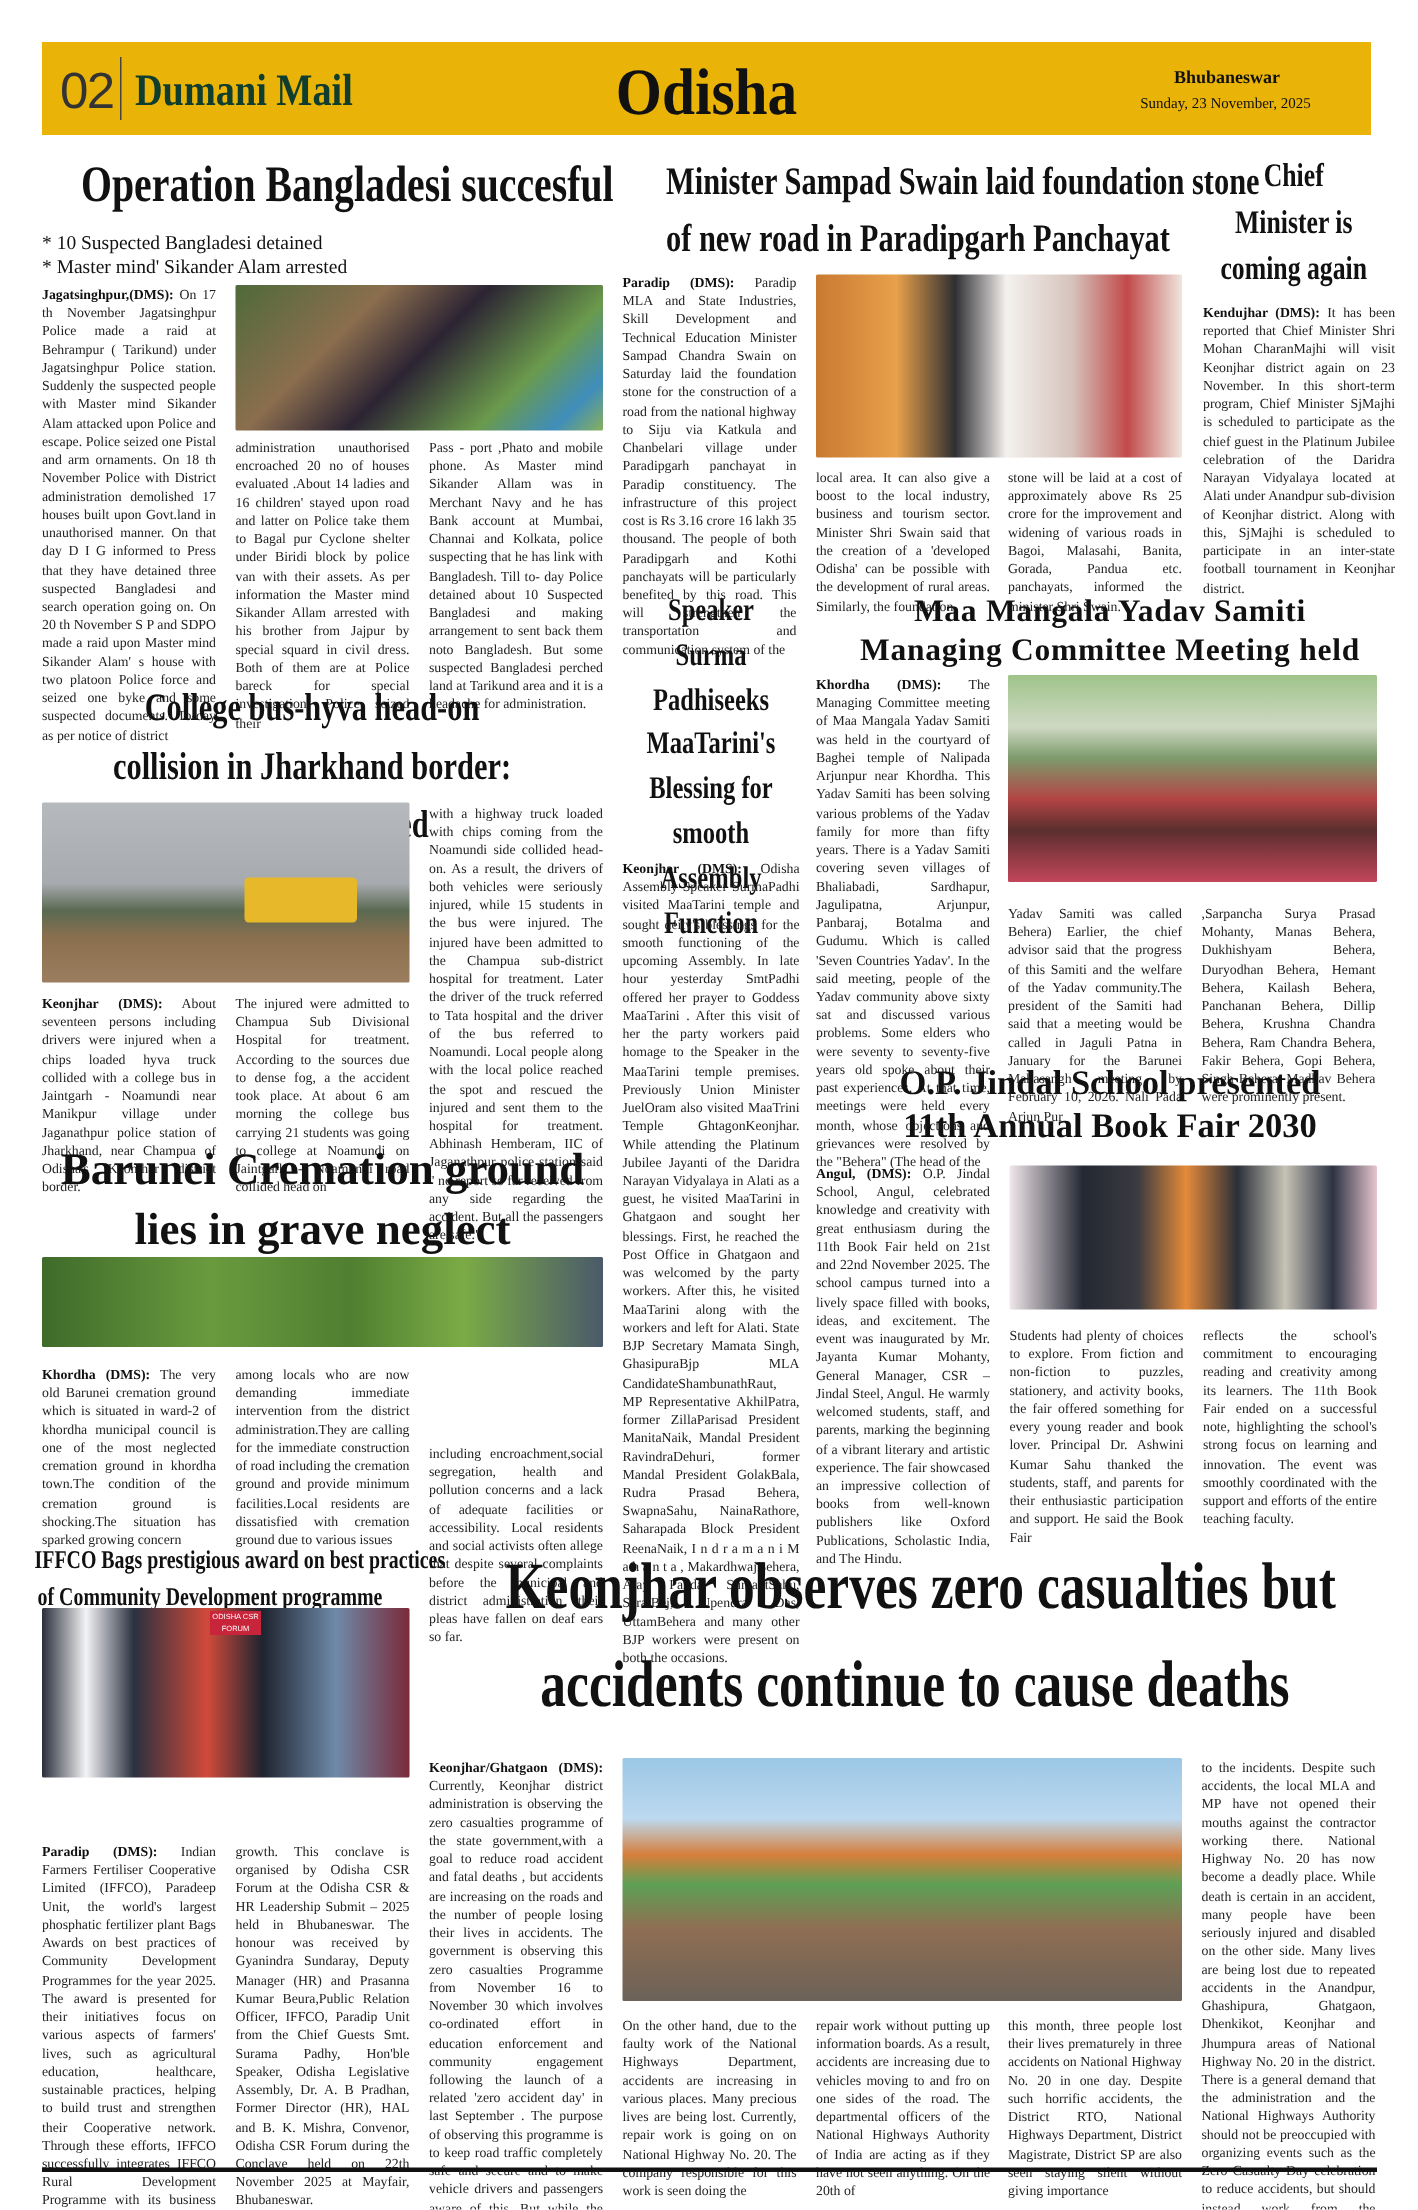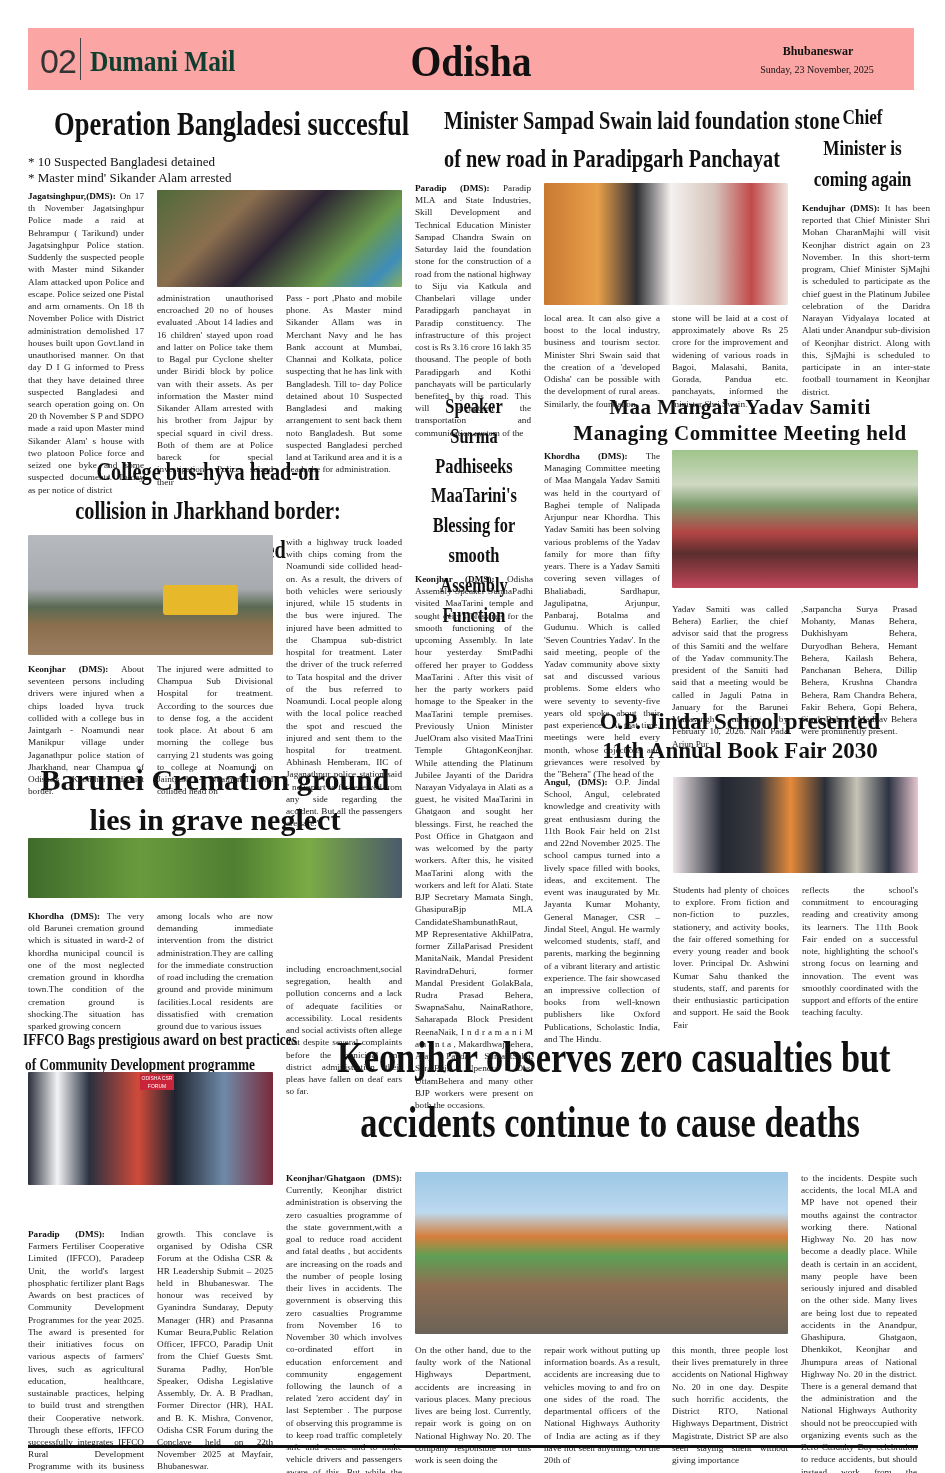--- a/index.html
+++ b/index.html
@@ -1,18 +1,18 @@
 <!DOCTYPE html>
 <html><head>
 <meta charset="utf-8">
 <style>
   *{box-sizing:border-box;margin:0;padding:0}
   body{width:945px;height:1473px;background:#fff;font-family:"Liberation Serif",serif;color:#111;position:relative;overflow:hidden}
   .abs{position:absolute}
-  .masthead{left:28px;top:28px;width:886px;height:62px;background:#fca5a5}
+  .masthead{left:28px;top:28px;width:886px;height:62px;background:#eab308}
   .pg{position:absolute;left:12px;top:14px;font-size:34px;font-family:"Liberation Sans",sans-serif;font-weight:100;color:#333;letter-spacing:-1px}
   .pg-div{position:absolute;left:52px;top:10px;width:1px;height:42px;background:#444}
   .brand{position:absolute;left:62px;top:16px;font-size:30px;font-weight:bold;color:#0f3d2e;font-family:"Liberation Serif",serif;transform:scaleX(.85);transform-origin:left}
   .section{position:absolute;left:0;width:886px;top:8px;text-align:center;font-size:44px;font-weight:bold;color:#111;font-family:"Liberation Serif",serif;transform:scaleX(.9)}
   .city{position:absolute;right:26px;top:16px;font-size:12px;font-weight:bold;text-align:center;width:140px}
   .date{position:absolute;right:22px;top:36px;font-size:10px;text-align:center;width:150px}
   .hl{font-weight:bold;line-height:1.15;text-align:center;font-family:"Liberation Serif",serif;color:#111}
   .cond{transform:scaleX(.78);transform-origin:center}
   .body{font-size:9.2px;line-height:1.33;text-align:justify;color:#222}
   .body b{color:#111}

